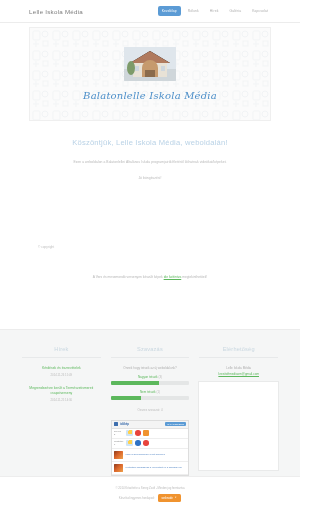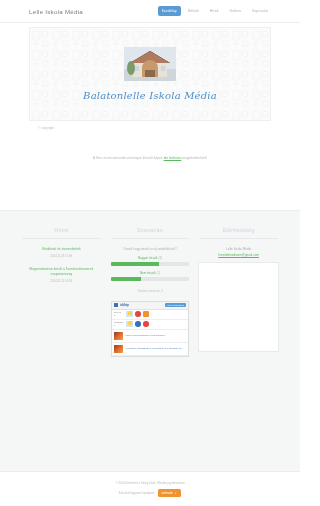--- a/index.html
+++ b/index.html
@@ -193,20 +193,25 @@
             <rect x="11" y="19" width="4" height="5" fill="#cdd6de"></rect>
             <rect x="37" y="19" width="4" height="5" fill="#cdd6de"></rect>
             <ellipse cx="7" cy="21" rx="4" ry="7" fill="#7d9b6a"></ellipse>
           </svg>
         </div>
         <div class="hero-script">Balatonlelle Iskola Média</div>
       </div>
     </div>
   </div>
 
+  <div class="welcome">
+    <h1>Köszöntjük, Lelle Iskola Média, weboldalán!</h1>
+    <p>Ezen a weboldalon a Balatonlellei Általános Iskola programjairól/életéről láthatnak videókat/képeket.</p>
+    <p class="enjoy">Jó böngészést!</p>
+  </div>
 
   <div class="midblock">
     <div class="copyright-line">© copyright</div>
     <div class="photo-line">
       <span>A Vers és mesemondó versenyen készült képek </span><a href="#">ide kattintva</a><span> megtekinthetőek!</span>
     </div>
   </div>
 
   <div class="footer-panel">
 

